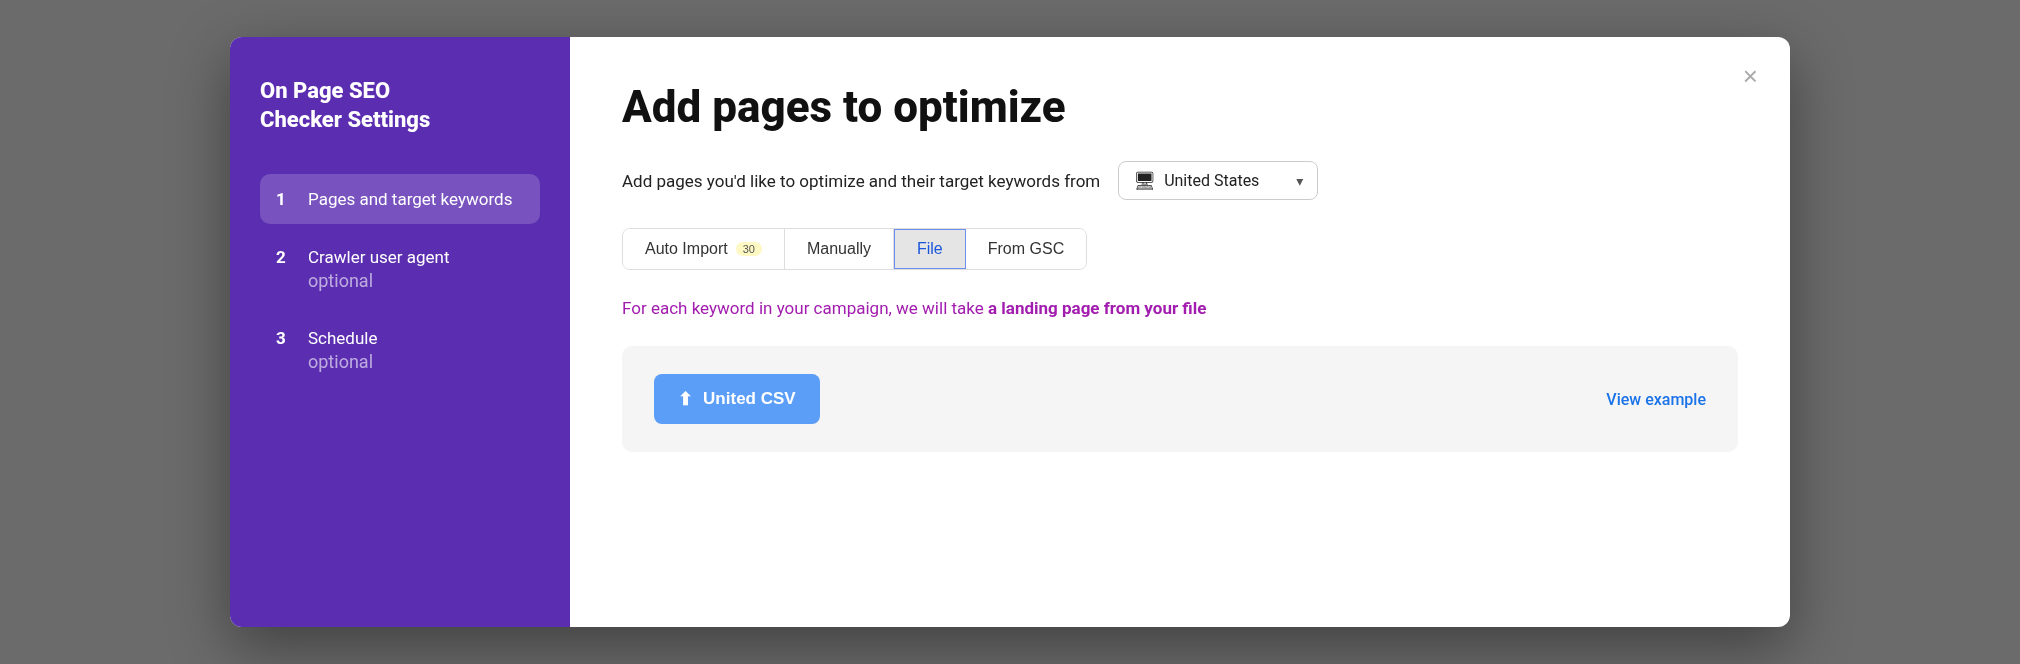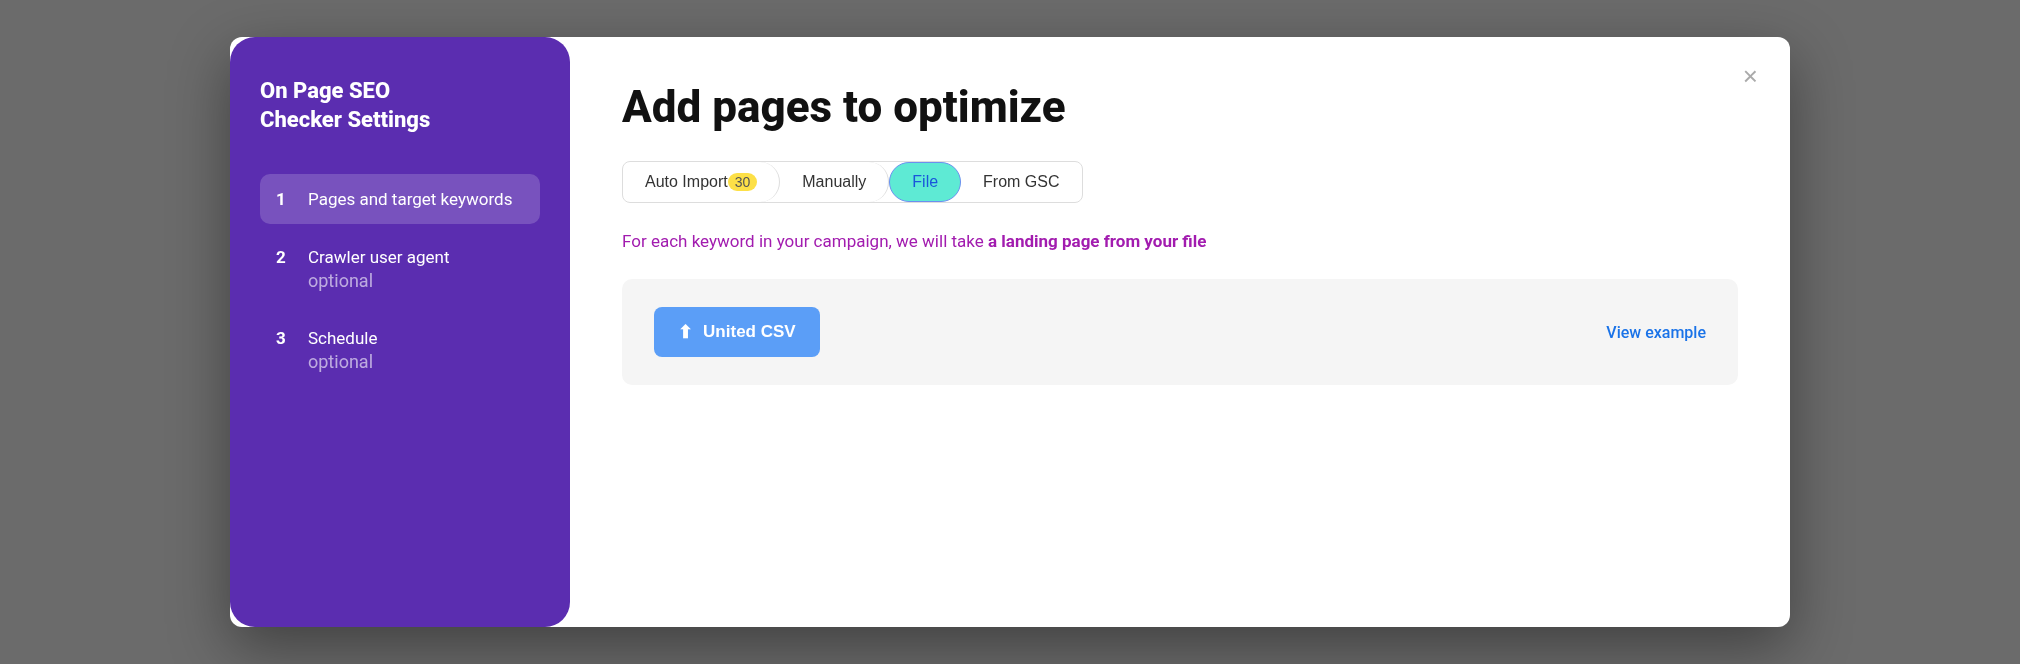--- a/index.html
+++ b/index.html
@@ -1,15 +1,15 @@
 <!DOCTYPE html>
 <html><head>
   <meta charset="utf-8">
   <style>
-    * { box-sizing: border-box; margin: 0; padding: 0; border-radius: 25px; }
+    * { box-sizing: border-box; margin: 0; padding: 0; }
     body {
       font-family: -apple-system, BlinkMacSystemFont, 'Segoe UI', Roboto, sans-serif;
       background: #6b6b6b;
       width: 2020px;
       height: 664px;
       display: flex;
       align-items: center;
       justify-content: center;
       overflow: hidden;
     }
@@ -153,33 +153,34 @@
       padding: 10px 22px;
       font-size: 16px;
       font-weight: 500;
       color: #333;
       background: #fff;
       border: none;
       border-right: 1.5px solid #ddd;
       cursor: pointer;
       display: flex;
       align-items: center;
+      gap: 8px;
     }
     .tab:last-child {
       border-right: none;
     }
     .tab.active {
-      background: #5eead4;
+      background: #e5e5e5;
       color: #1a56db;
       border: 1.5px solid #6c8fef;
     }
     .tab .badge {
-      background: #fde047;
+      background: #fef9c3;
       color: #555;
-      font-size: 14px;
+      font-size: 11px;
       border-radius: 10px;
       padding: 1px 7px;
     }
     
     .description {
       font-size: 17px;
       color: #a21caf;
       margin-bottom: 28px;
     }
     .description strong {
@@ -259,20 +260,28 @@
         </div>
       </div>
     </div>
 
     <div class="main-content">
 
       <button class="close-btn">×</button>
 
       <h1 class="modal-title">Add pages to optimize</h1>
 
+      <div class="subtitle-row">
+        <span class="subtitle-text">Add pages you'd like to optimize and their target keywords from</span>
+        <div class="country-select">
+          <span class="monitor-icon">🖥</span>
+          <span>United States</span>
+          <span class="chevron">▾</span>
+        </div>
+      </div>
 
       <div class="tabs-row">
         <button class="tab">
           <span>Auto Import</span>
           <span class="badge">30</span>
         </button>
         <button class="tab">
           <span>Manually</span>
         </button>
         <button class="tab active">

